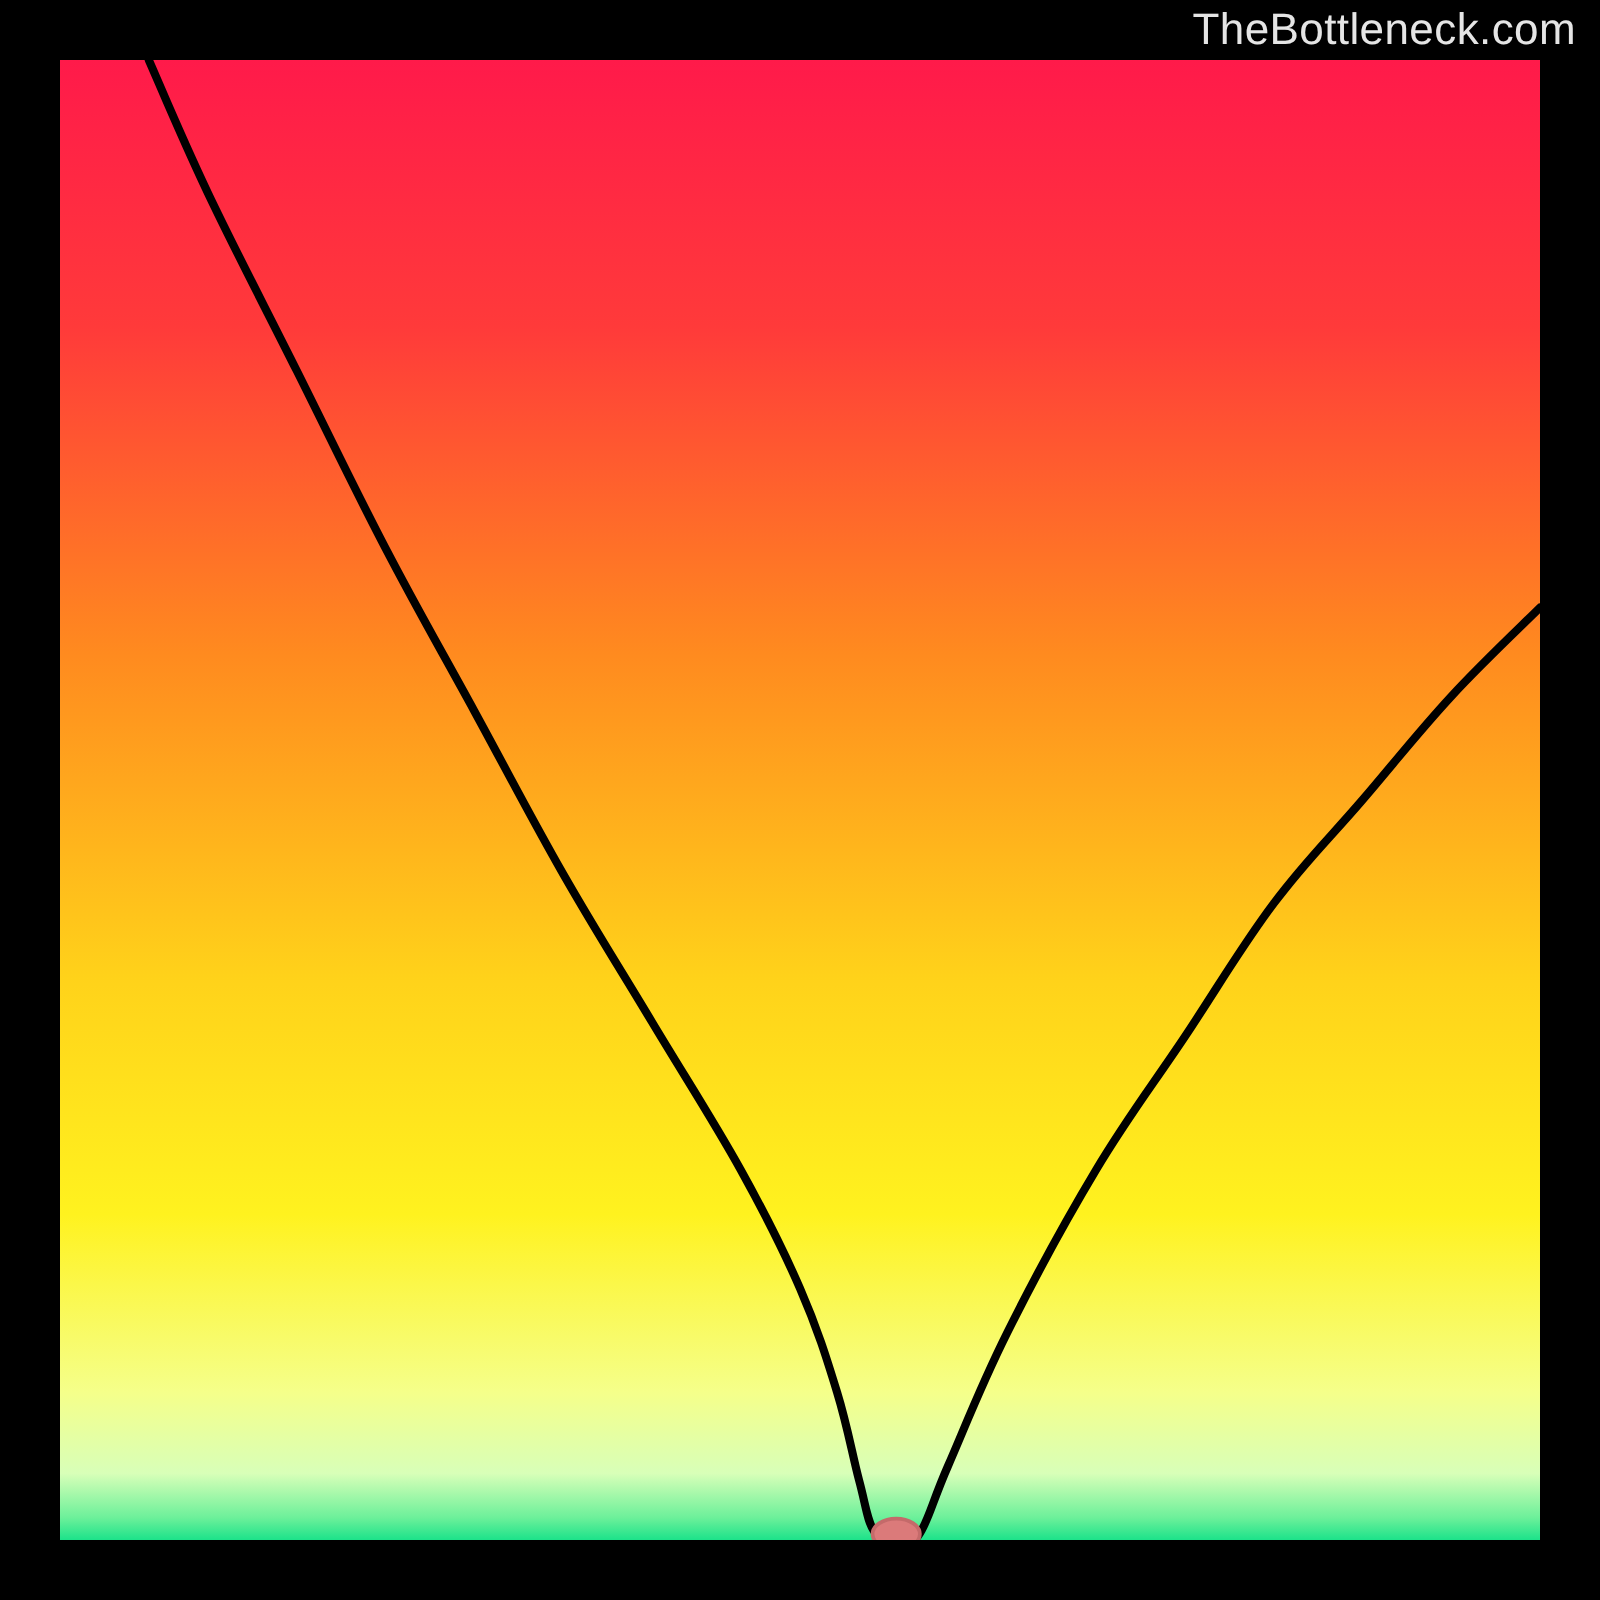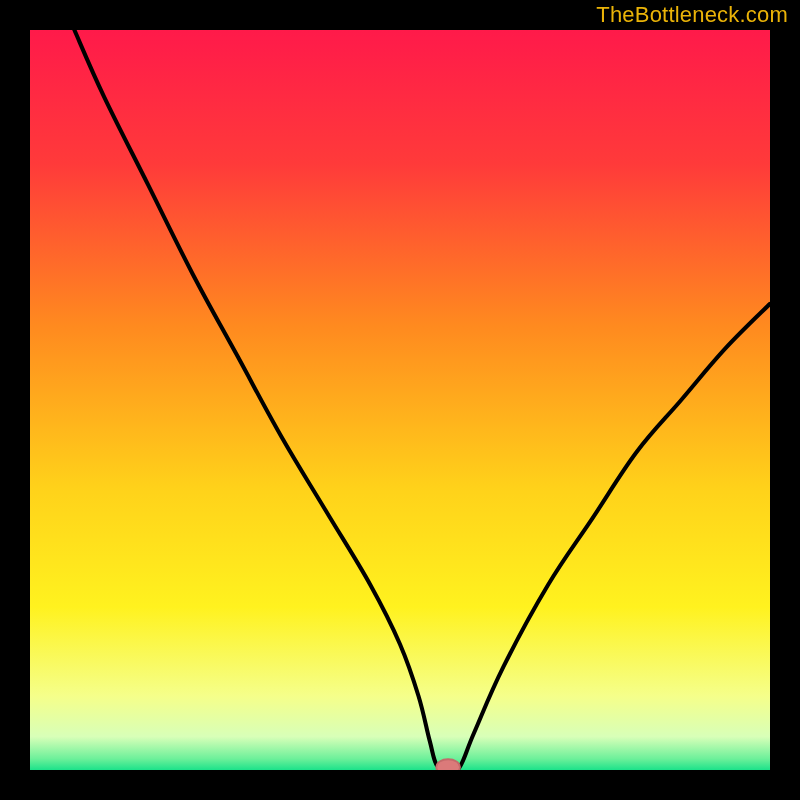--- a/index.html
+++ b/index.html
@@ -14,21 +14,21 @@
   .frame {
     position: relative;
     width: 800px;
     height: 800px;
     background: #000;
   }
   .watermark {
     position: absolute;
     top: 2px;
     right: 12px;
-    color: #eab308;
+    color: #e5e5e5;
     font-size: 22px;
     font-weight: 400;
     letter-spacing: 0.2px;
     z-index: 10;
   }
   .plot-outer {
     position: absolute;
     left: 30px;
     top: 30px;
     width: 740px;

